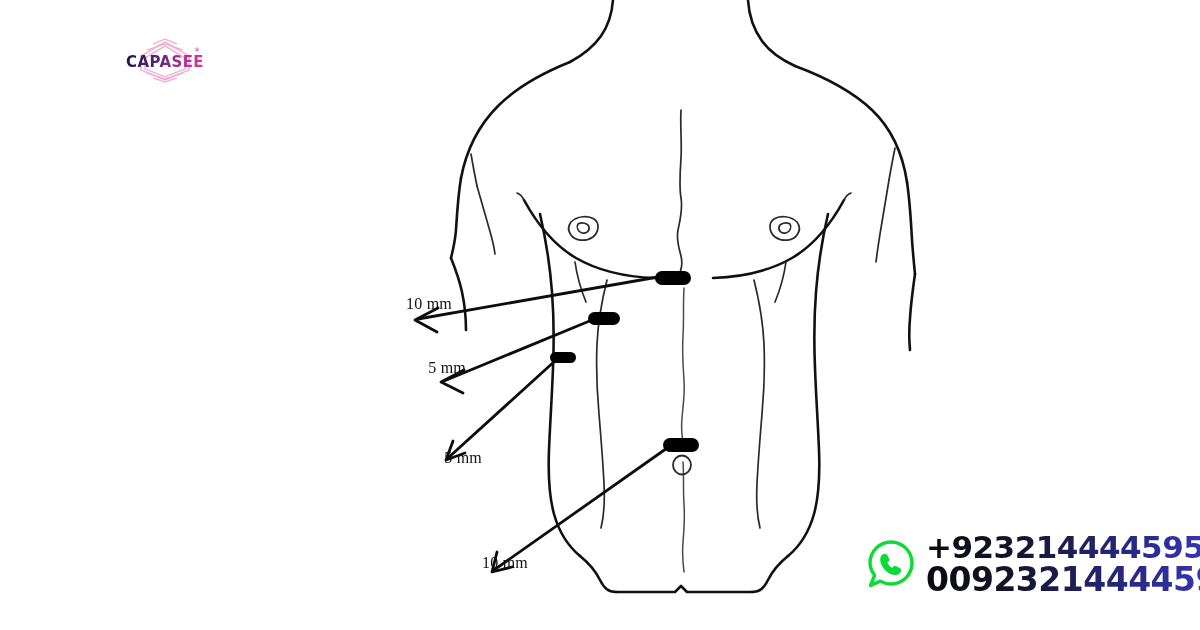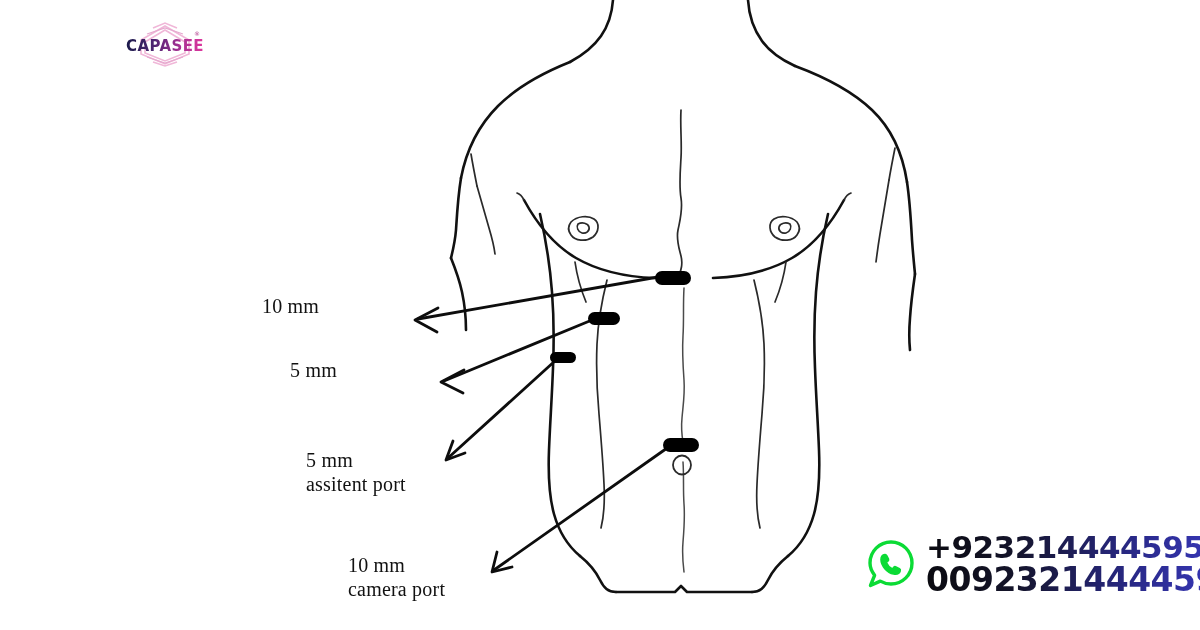--- a/index.html
+++ b/index.html
@@ -23,39 +23,39 @@
     left: 0;
     top: 0;
     width: 1200px;
     height: 630px;
   }
 
   
   .port-label {
     position: absolute;
     font-family: "Liberation Serif", serif;
-    font-size: 20px;
+    font-size: 16px;
     line-height: 1.22;
     color: #111111;
-    text-align: left;
+    text-align: right;
     white-space: nowrap;
     letter-spacing: 0.2px;
   }
   .port-label .lbl-line { display: block; }
 
   #label-disecting { left: 262px; top: 294px; width: 190px; }
   #label-second    { left: 290px; top: 358px; width: 176px; }
   #label-assitent  { left: 306px; top: 448px; width: 176px; }
   #label-camera    { left: 348px; top: 553px; width: 180px; }
 
   
   #brand-logo {
     position: absolute;
     left: 113px;
-    top: 20px;
+    top: 36px;
     width: 104px;
     height: 48px;
   }
   #brand-logo svg { display: block; }
 
   
   #contact-block {
     position: absolute;
     left: 864px;
     top: 531px;
@@ -212,26 +212,24 @@
   <div class="port-label" id="label-disecting">
     <span class="lbl-line">10 mm</span>
   </div>
 
   <div class="port-label" id="label-second">
     <span class="lbl-line">5 mm</span>
   </div>
 
   <div class="port-label" id="label-assitent">
     <span class="lbl-line">5 mm</span>
-    <span class="lbl-line">assitent port</span>
   </div>
 
   <div class="port-label" id="label-camera">
     <span class="lbl-line">10 mm</span>
-    <span class="lbl-line">camera port</span>
   </div>
 
   <div id="brand-logo">
     <svg viewBox="0 0 104 48" width="104" height="48">
       <defs>
         <linearGradient id="capaseeGrad" x1="0" y1="0" x2="1" y2="0">
           <stop offset="0%" stop-color="#1b1b4b"></stop>
           <stop offset="35%" stop-color="#4b2570"></stop>
           <stop offset="65%" stop-color="#9c2f90"></stop>
           <stop offset="100%" stop-color="#e0379e"></stop>

